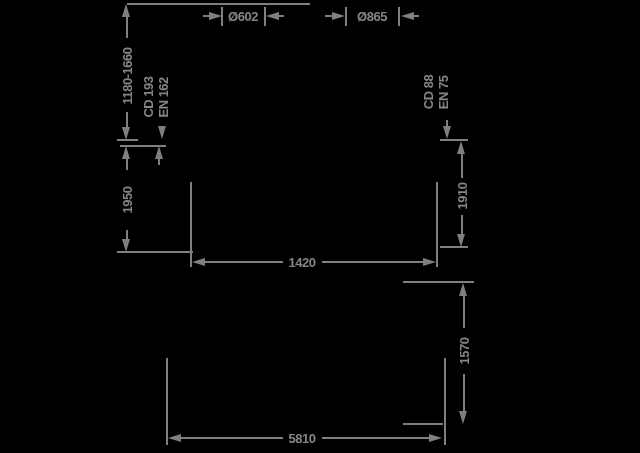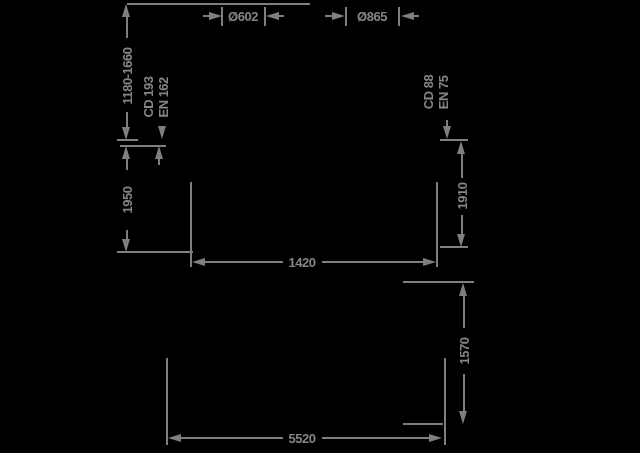--- a/index.html
+++ b/index.html
@@ -101,17 +101,17 @@
   <div class="vl" style="left:463px;top:295px;height:33px;"></div>
   <div class="lab rot" style="left:464px;top:351px;">1570</div>
   <div class="vl" style="left:463px;top:374px;height:38px;"></div>
   <div class="arr down" style="left:459px;top:411px;"></div>
   <div class="hl" style="left:403px;top:423px;width:40px;"></div>
 
   <div class="vl" style="left:166px;top:358px;height:87px;"></div>
   <div class="vl" style="left:444px;top:358px;height:87px;"></div>
   <div class="arr left" style="left:168px;top:434px;"></div>
   <div class="hl" style="left:178px;top:437px;width:105px;"></div>
-  <div class="lab" style="left:302px;top:438px;">5520</div>
+  <div class="lab" style="left:302px;top:438px;">5810</div>
   <div class="hl" style="left:322px;top:437px;width:110px;"></div>
   <div class="arr right" style="left:429px;top:434px;"></div>
 
 </div>
 
 </body></html>

